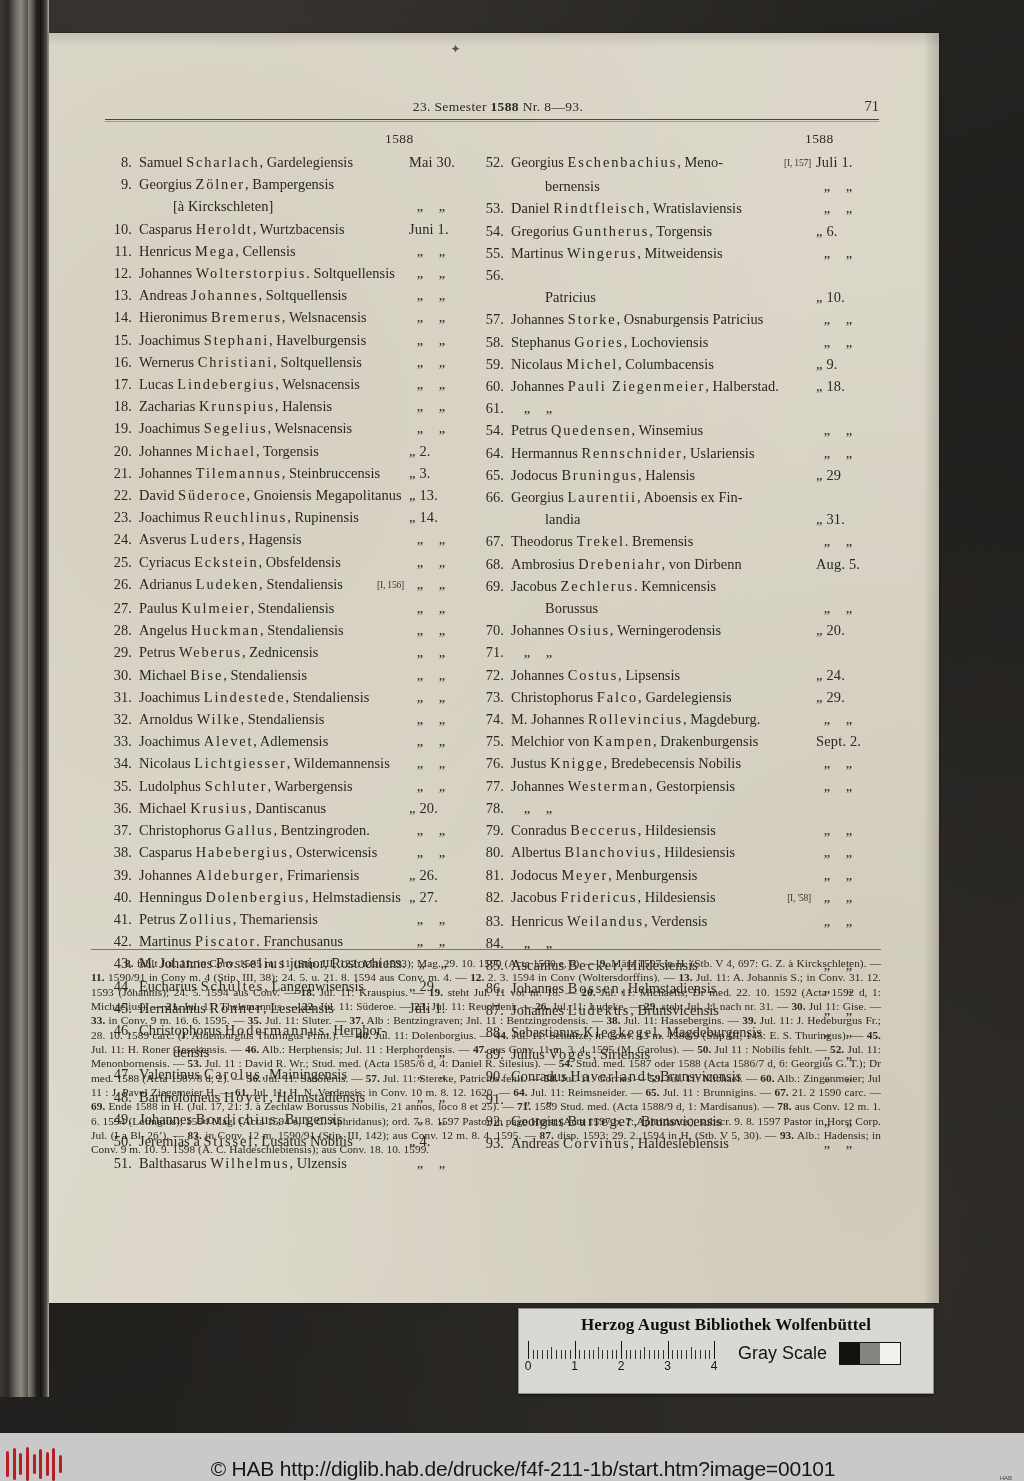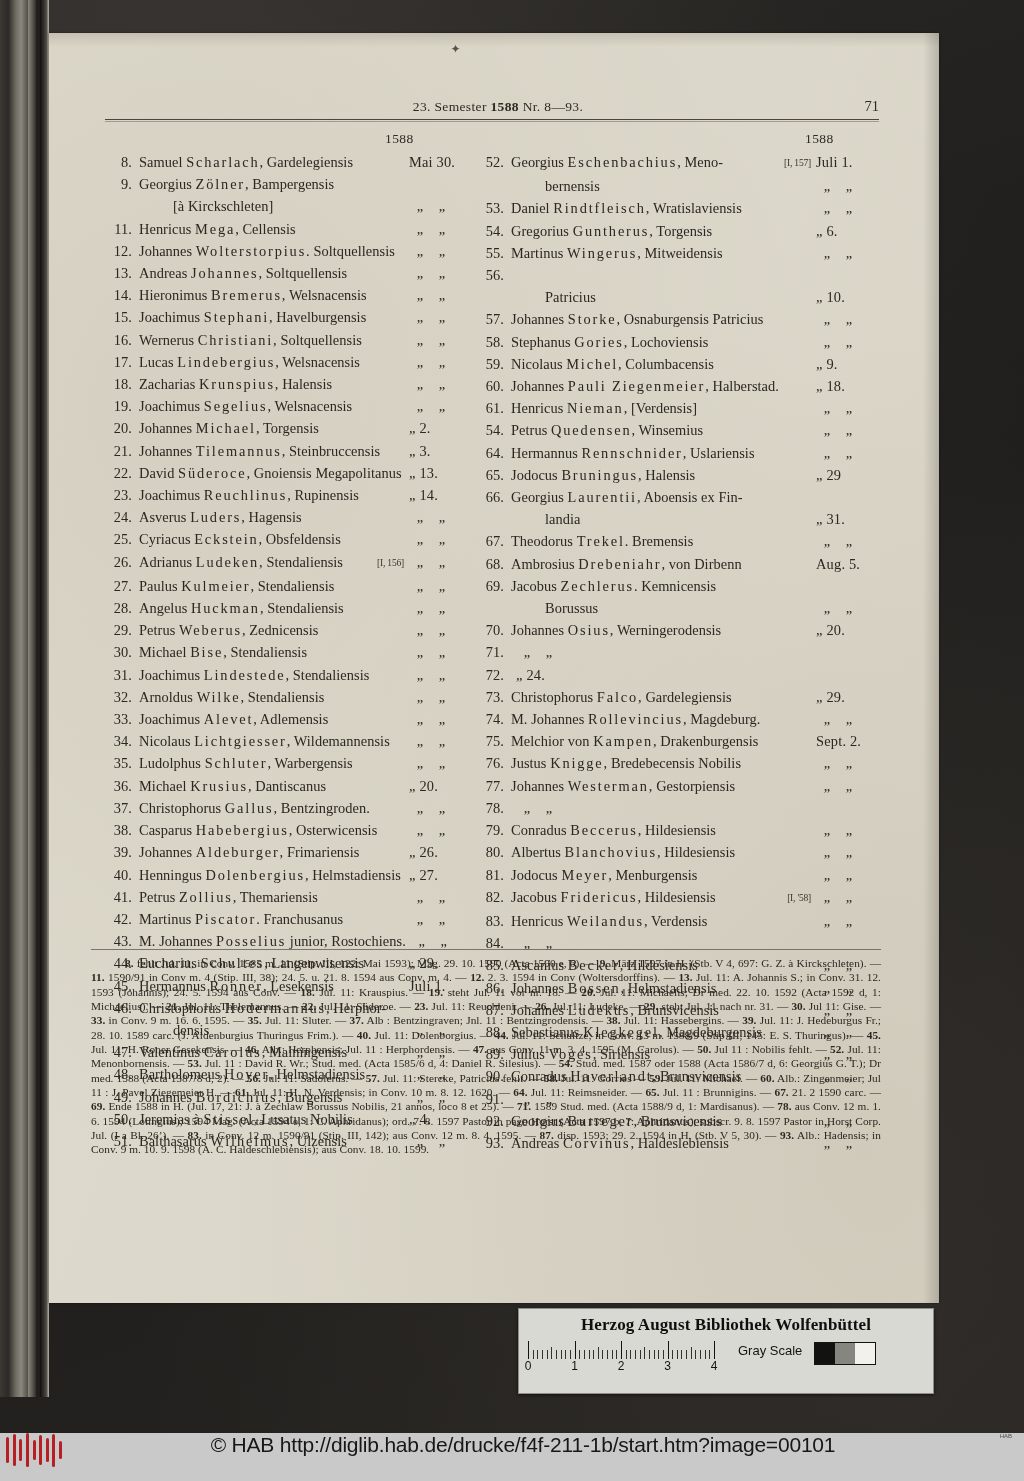--- a/index.html
+++ b/index.html
@@ -280,21 +280,21 @@
     font-family: "Liberation Sans", sans-serif;
     font-size: 12px;
     color: #14130f;
   }
   .numrow span {
     position: absolute;
     transform: translateX(-50%);
   }
   .gray-label {
     font-family: "Liberation Sans", sans-serif;
-    font-size: 13px;
+    font-size: 18px;
     color: #14130f;
     margin-left: 14px;
     margin-top: 4px;
   }
   .gray-swatches {
     display: flex;
     margin-left: 12px;
     margin-top: 3px;
     border: 1px solid #14130f;
     height: 21px;
@@ -306,21 +306,21 @@
 
   
   .footer-bar {
     position: absolute;
     left: 0;
     bottom: 0;
     width: 1024px;
     height: 48px;
     background: #c9c9c9;
     display: flex;
-    align-items: flex-start;
+    align-items: flex-end;
   }
   .fingerprint {
     width: 56px;
     height: 34px;
     margin-left: 6px;
     display: flex;
     align-items: center;
     justify-content: space-between;
     flex: none;
   }
@@ -393,20 +393,27 @@
           <span class="e-date"><span class="ditto"></span></span>
         </div>
         <div class="entry cont">
           <span class="e-num"></span>
           <span class="e-dot"></span>
           <span class="e-text"><span class="cont-indent"></span>[à Kirckschleten]</span>
           <span class="e-side"></span>
           <span class="e-date"><span class="ditto"><i>„</i><i>„</i></span></span>
         </div>
         <div class="entry">
+          <span class="e-num">10.</span>
+          <span class="e-dot"></span>
+          <span class="e-text">Casparus <span class="sp">Heroldt</span>, Wurtzbacensis</span>
+          <span class="e-side"></span>
+          <span class="e-date"><span class="ditto">Juni 1.</span></span>
+        </div>
+        <div class="entry">
           <span class="e-num">11.</span>
           <span class="e-dot"></span>
           <span class="e-text">Henricus <span class="sp">Mega</span>, Cellensis</span>
           <span class="e-side"></span>
           <span class="e-date"><span class="ditto"><i>„</i><i>„</i></span></span>
         </div>
         <div class="entry">
           <span class="e-num">12.</span>
           <span class="e-dot"></span>
           <span class="e-text">Johannes <span class="sp">Wolterstorpius</span>. Soltquellensis</span>
@@ -767,21 +774,20 @@
         <div class="entry">
           <span class="e-num">60.</span>
           <span class="e-dot"></span>
           <span class="e-text">Johannes <span class="sp">Pauli Ziegenmeier</span>, Halberstad.</span>
           <span class="e-side"></span>
           <span class="e-date"><span class="ditto">„ 18.</span></span>
         </div>
         <div class="entry">
           <span class="e-num">61.</span>
           <span class="e-dot"></span>
-          <span class="e-text">Henricus <span class="sp">Nieman</span>, [Verdensis]</span>
           <span class="e-side"></span>
           <span class="e-date"><span class="ditto"><i>„</i><i>„</i></span></span>
         </div>
         <div class="entry">
           <span class="e-num">54.</span>
           <span class="e-dot"></span>
           <span class="e-text">Petrus <span class="sp">Quedensen</span>, Winsemius</span>
           <span class="e-side"></span>
           <span class="e-date"><span class="ditto"><i>„</i><i>„</i></span></span>
         </div>
@@ -850,20 +856,21 @@
         </div>
         <div class="entry">
           <span class="e-num">71.</span>
           <span class="e-dot"></span>
           <span class="e-side"></span>
           <span class="e-date"><span class="ditto"><i>„</i><i>„</i></span></span>
         </div>
         <div class="entry">
           <span class="e-num">72.</span>
           <span class="e-dot"></span>
+          <span class="e-text">Johannes <span class="sp">Costus</span>, Lipsensis</span>
           <span class="e-side"></span>
           <span class="e-date"><span class="ditto">„ 24.</span></span>
         </div>
         <div class="entry">
           <span class="e-num">73.</span>
           <span class="e-dot"></span>
           <span class="e-text">Christophorus <span class="sp">Falco</span>, Gardelegiensis</span>
           <span class="e-side"></span>
           <span class="e-date"><span class="ditto">„ 29.</span></span>
         </div>

